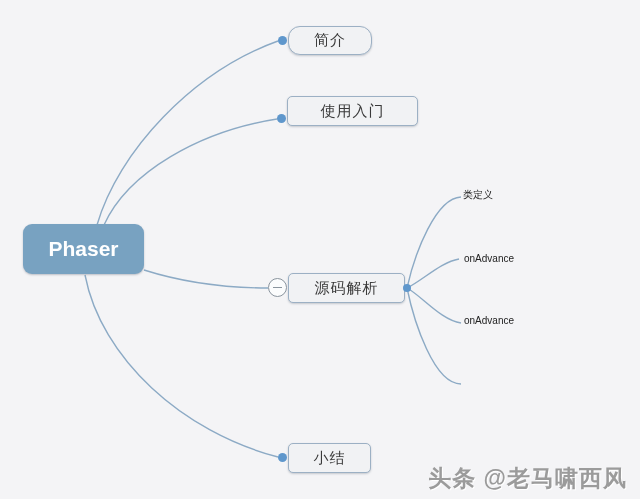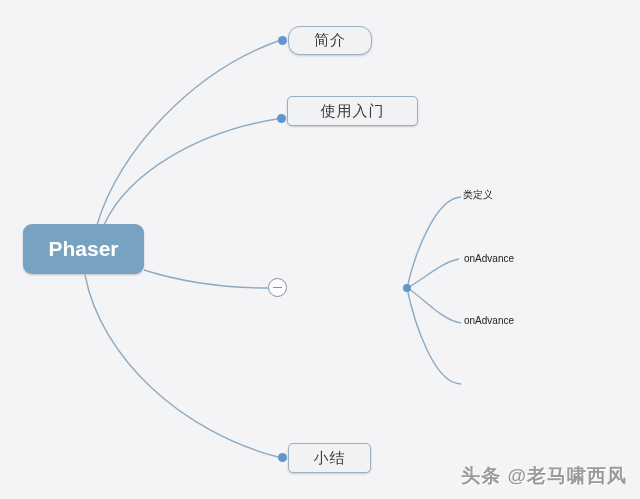--- a/index.html
+++ b/index.html
@@ -94,21 +94,21 @@
     cursor: pointer;
   }
   .leaf-classdef { left: 463px; top: 186px; }
   .leaf-register { left: 464px; top: 250px; }
   .leaf-onadvance { left: 464px; top: 312px; text-align: center; }
   .leaf-arrive   { left: 463px; top: 374px; }
   .watermark {
     position: absolute;
     right: 13px; top: 463px;
     color: #9b9b9b;
-    font-size: 19px;
+    font-size: 23px;
     font-weight: bold;
     letter-spacing: 1px;
     text-shadow: 1px 1px 0 #ffffff;
     white-space: nowrap;
   }
 </style>
 </head>
 <body>
 
 <div class="canvas">
@@ -134,20 +134,23 @@
   </div>
 
   <span class="dot dot-getting"></span>
   <div class="node node-getting">
     <span>使用入门</span>
   </div>
 
   <div class="collapse">
     <span class="minus-bar"></span>
   </div>
+  <div class="node node-source">
+    <span>源码解析</span>
+  </div>
   <span class="dot dot-fan"></span>
 
   <span class="dot dot-summary"></span>
   <div class="node node-summary">
     <span>小结</span>
   </div>
 
   <div class="leaf leaf-classdef">类定义</div>
   <div class="leaf leaf-register">onAdvance</div>
   <div class="leaf leaf-onadvance">onAdvance</div>

